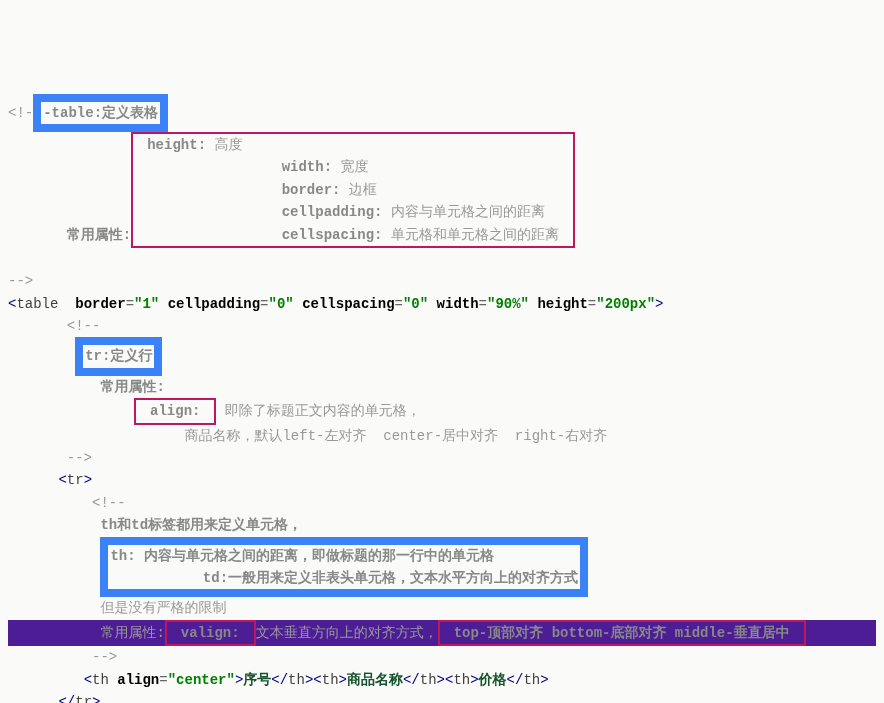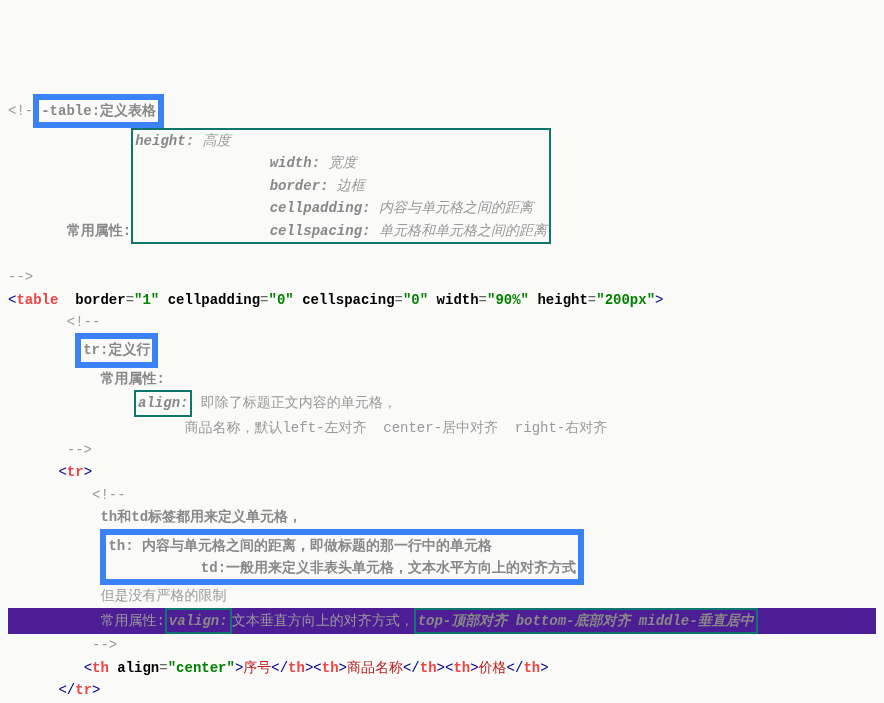--- a/index.html
+++ b/index.html
@@ -6,30 +6,30 @@
 body {
   font-family: Consolas, "Courier New", monospace;
   font-size: 14px;
   line-height: 1.6;
   background: #fafaf8;
   color: #888;
   padding: 4px 8px;
   white-space: pre;
   position: relative;
 }
-.tag { color: #ef4444; font-weight: bold; }
+.tag { color: #404040; font-weight: normal; }
 .bracket { color: #00008b; }
 .attr { color: #000000; font-weight: bold; }
 .val { color: #008000; font-weight: bold; }
 .eq { color: #666; }
 .comment { color: #999; }
 .comment-strong { color: #888; font-weight: bold; }
-.text { color: #b91c1c; font-weight: normal; }
-.box-red { border: 6px solid #3b82f6; padding: 0 2px; display: inline-block; }
-.box-magenta { border: 2px solid #0f766e; padding: 0 2px; display: inline-block; font-style: italic; }
+.text { color: #14532d; font-weight: bold; }
+.box-red { border: 8px solid #3b82f6; padding: 0 2px; display: inline-block; }
+.box-magenta { border: 2px solid #be185d; padding: 0 14px; display: inline-block; }
 .hl-line { background: #4c1d95; display: inline-block; width: 100%; }
 </style>
 </head>
 <body>
 
 
 
 <div><span class="comment">&lt;!-</span><span class="box-red"><span class="comment-strong">-table:定义表格</span></span>
        <span class="comment-strong">常用属性:</span><span class="box-magenta"><span class="comment-strong">height:</span> <span class="comment">高度</span>
                 <span class="comment-strong">width:</span> <span class="comment">宽度</span>

